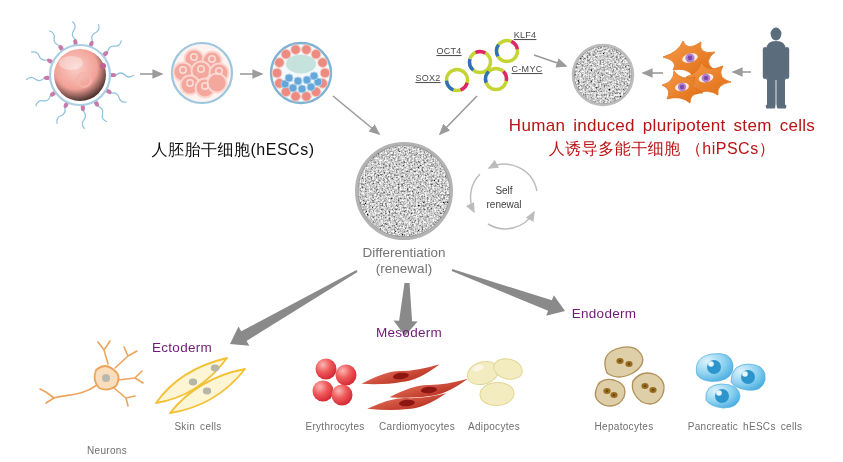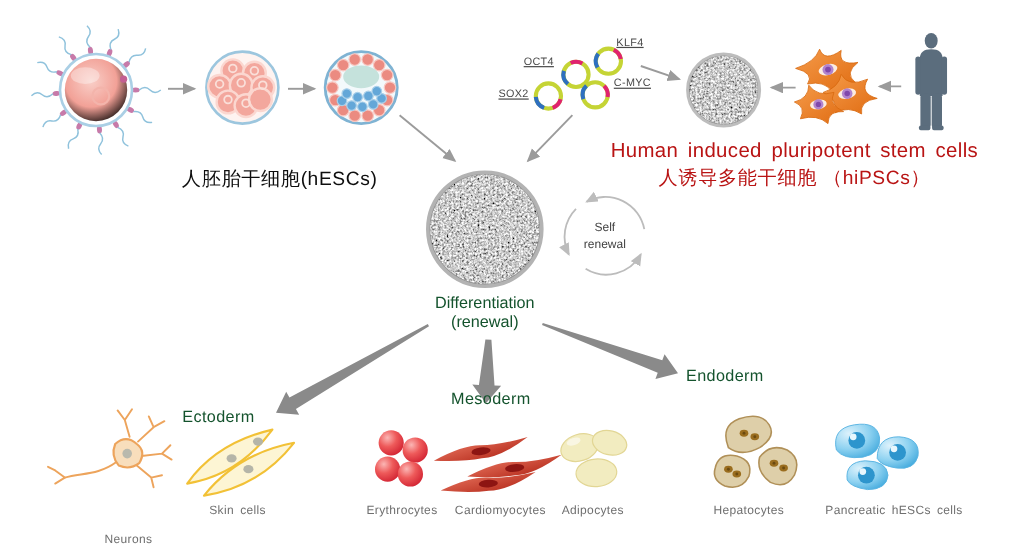--- a/index.html
+++ b/index.html
@@ -4,22 +4,22 @@
 <style>
   html,body{margin:0;padding:0;background:#fff;}
   .stage{position:relative;width:843px;height:462px;background:#ffffff;overflow:hidden;
          font-family:"Liberation Sans","DejaVu Sans",sans-serif;}
   .art{position:absolute;left:0;top:0;}
   .lbl{position:absolute;transform:translate(-50%,-50%);white-space:nowrap;line-height:1.1;}
   .t-en{font-size:17px;color:#161616;letter-spacing:.3px;word-spacing:3px;}
   .t-zh{font-size:16px;color:#0e0e0e;letter-spacing:.5px;}
   .factor{font-size:9px;color:#4a4a4a;letter-spacing:.3px;text-decoration:underline;}
   .selfr{font-size:10px;color:#3f3f3f;text-align:right;}
-  .diff{font-size:13.5px;color:#14532d;word-spacing:2px;}
-  .germ{font-size:13.5px;color:#14532d;letter-spacing:.3px;}
+  .diff{font-size:13.5px;color:#737373;word-spacing:2px;}
+  .germ{font-size:13.5px;color:#701a75;letter-spacing:.3px;}
   .cell-lbl{font-size:10px;color:#6f6f6f;letter-spacing:.3px;word-spacing:2px;}
 </style>
 </head>
 <body>
 
 <div class="stage">
 
 <svg class="art" width="843" height="462" viewBox="0 0 843 462">
   <defs>
     <radialGradient id="eggGrad" cx="42%" cy="36%" r="75%">

